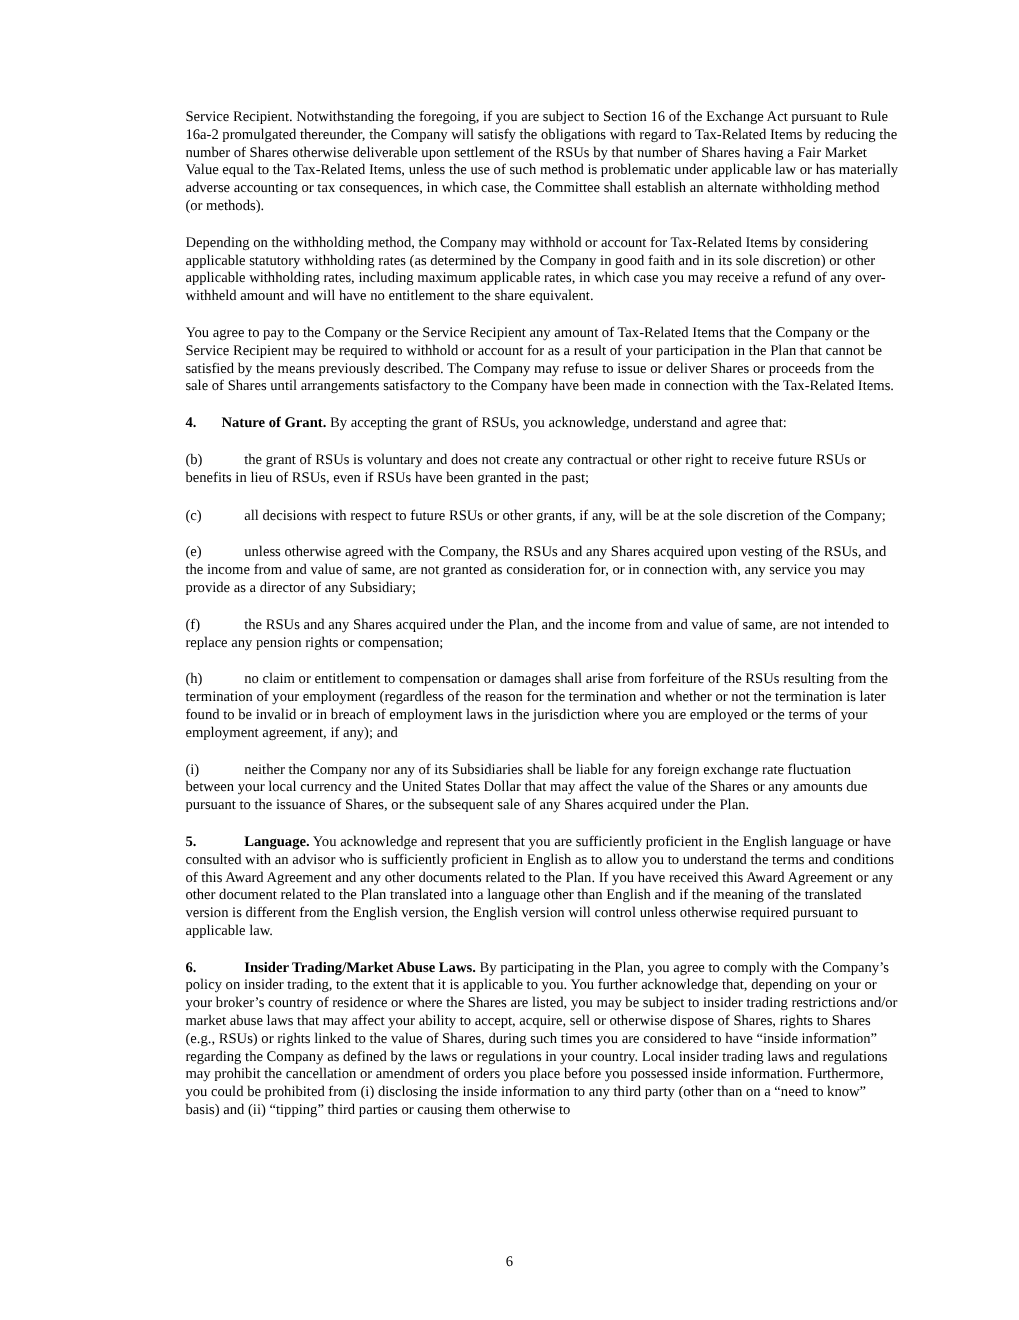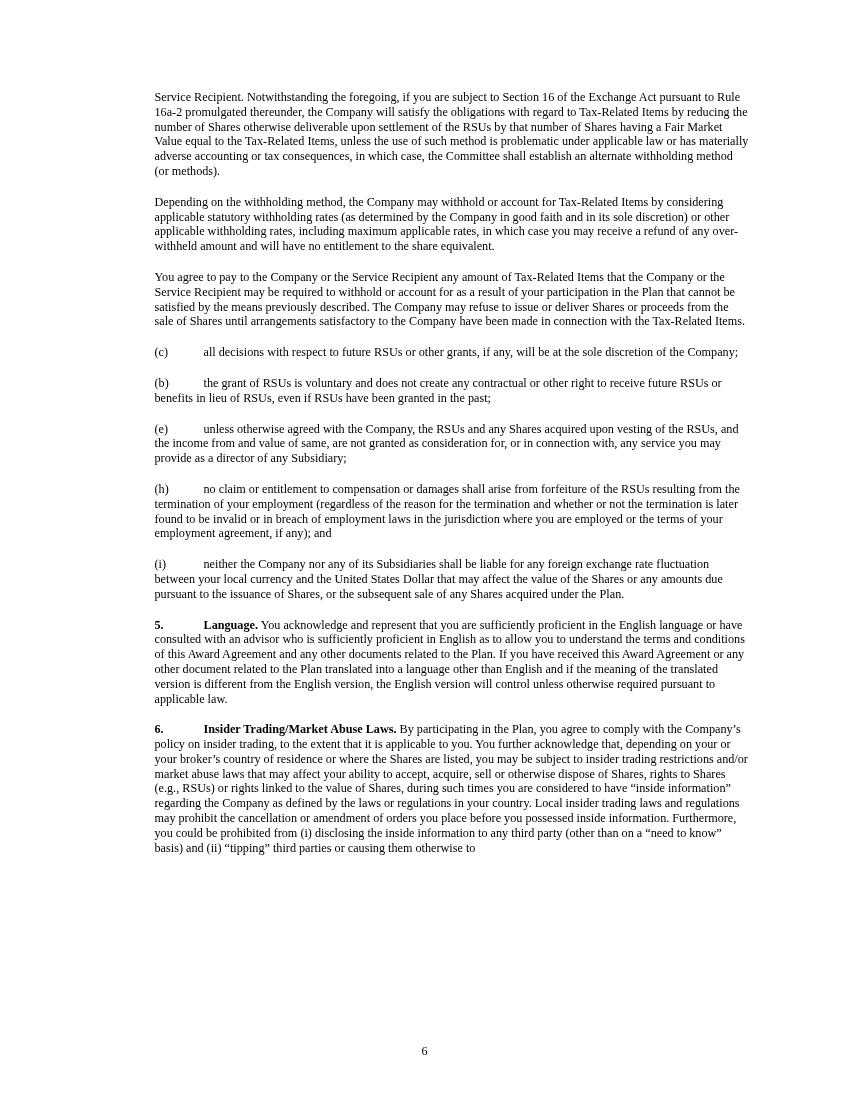--- a/index.html
+++ b/index.html
@@ -47,29 +47,31 @@
 <body>
 
 <div class="page">
 
   <p class="para"><span>Service Recipient. Notwithstanding the foregoing, if you are subject to Section 16 of the Exchange Act pursuant to Rule 16a-2 promulgated thereunder, the Company will satisfy the obligations with regard to Tax-Related Items by reducing the number of Shares otherwise deliverable upon settlement of the RSUs by that number of Shares having a Fair Market Value equal to the Tax-Related Items, unless the use of such method is problematic under applicable law or has materially adverse accounting or tax consequences, in which case, the Committee shall establish an alternate withholding method (or methods).</span></p>
 
   <p class="para"><span>Depending on the withholding method, the Company may withhold or account for Tax-Related Items by considering applicable statutory withholding rates (as determined by the Company in good faith and in its sole discretion) or other applicable withholding rates, including maximum applicable rates, in which case you may receive a refund of any over-withheld amount and will have no entitlement to the share equivalent.</span></p>
 
   <p class="para"><span>You agree to pay to the Company or the Service Recipient any amount of Tax-Related Items that the Company or the Service Recipient may be required to withhold or account for as a result of your participation in the Plan that cannot be satisfied by the means previously described. The Company may refuse to issue or deliver Shares or proceeds from the sale of Shares until arrangements satisfactory to the Company have been made in connection with the Tax-Related Items.</span></p>
 
+  <p class="para"><span class="lbl w30 bold">4.</span><span class="bold">Nature of Grant.</span><span> By accepting the grant of RSUs, you acknowledge, understand and agree that:</span></p>
 
 
+  <p class="para"><span class="lbl w49">(b)</span><span>the grant of RSUs is voluntary and does not create any contractual or other right to receive future RSUs or benefits in lieu of RSUs, even if RSUs have been granted in the past;</span></p>
+
   <p class="para"><span class="lbl w49">(c)</span><span>all decisions with respect to future RSUs or other grants, if any, will be at the sole discretion of the Company;</span></p>
-
-  <p class="para"><span class="lbl w49">(b)</span><span>the grant of RSUs is voluntary and does not create any contractual or other right to receive future RSUs or benefits in lieu of RSUs, even if RSUs have been granted in the past;</span></p>
 
 
   <p class="para"><span class="lbl w49">(e)</span><span>unless otherwise agreed with the Company, the RSUs and any Shares acquired upon vesting of the RSUs, and the income from and value of same, are not granted as consideration for, or in connection with, any service you may provide as a director of any Subsidiary;</span></p>
 
+  <p class="para"><span class="lbl w49">(f)</span><span>the RSUs and any Shares acquired under the Plan, and the income from and value of same, are not intended to replace any pension rights or compensation;</span></p>
 
 
   <p class="para"><span class="lbl w49">(h)</span><span>no claim or entitlement to compensation or damages shall arise from forfeiture of the RSUs resulting from the termination of your employment (regardless of the reason for the termination and whether or not the termination is later found to be invalid or in breach of employment laws in the jurisdiction where you are employed or the terms of your employment agreement, if any); and</span></p>
 
   <p class="para"><span class="lbl w49">(i)</span><span>neither the Company nor any of its Subsidiaries shall be liable for any foreign exchange rate fluctuation between your local currency and the United States Dollar that may affect the value of the Shares or any amounts due pursuant to the issuance of Shares, or the subsequent sale of any Shares acquired under the Plan.</span></p>
 
   <p class="para"><span class="lbl w49 bold">5.</span><span class="bold">Language.</span><span> You acknowledge and represent that you are sufficiently proficient in the English language or have consulted with an advisor who is sufficiently proficient in English as to allow you to understand the terms and conditions of this Award Agreement and any other documents related to the Plan.  If you have received this Award Agreement or any other document related to the Plan translated into a language other than English and if the meaning of the translated version is different from the English version, the English version will control unless otherwise required pursuant to applicable law.</span></p>
 
   <p class="para"><span class="lbl w49 bold">6.</span><span class="bold">Insider Trading/Market Abuse Laws.</span><span> By participating in the Plan, you agree to comply with the Company’s policy on insider trading, to the extent that it is applicable to you. You further acknowledge that, depending on your or your broker’s country of residence or where the Shares are listed, you may be subject to insider trading restrictions and/or market abuse laws that may affect your ability to accept, acquire, sell or otherwise dispose of Shares, rights to Shares (e.g., RSUs) or rights linked to the value of Shares, during such times you are considered to have “inside information” regarding the Company as defined by the laws or regulations in your country. Local insider trading laws and regulations may prohibit the cancellation or amendment of orders you place before you possessed inside information. Furthermore, you could be prohibited from (i) disclosing the inside information to any third party (other than on a “need to know” basis) and (ii) “tipping” third parties or causing them otherwise to</span></p>
 

